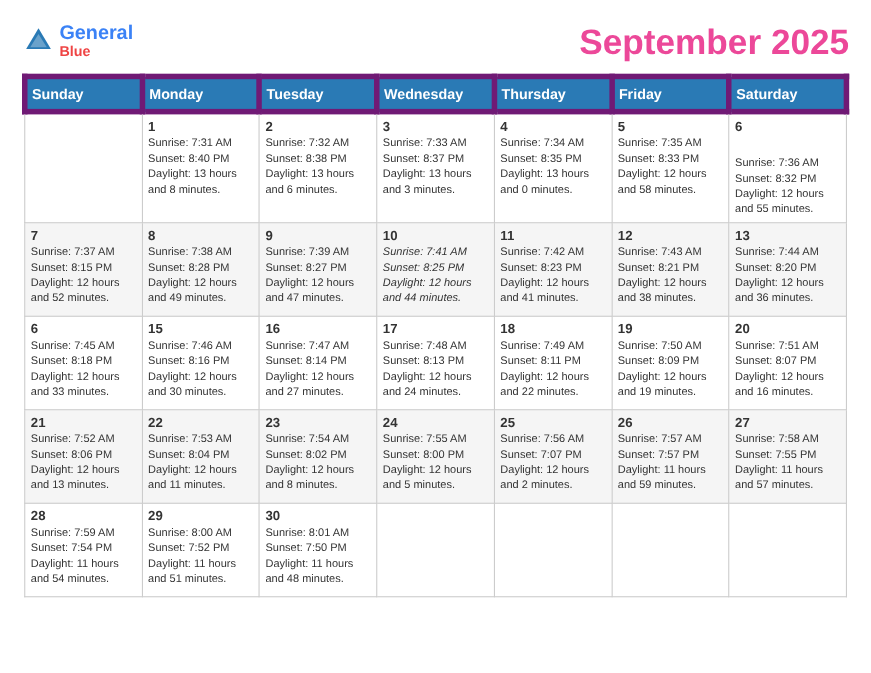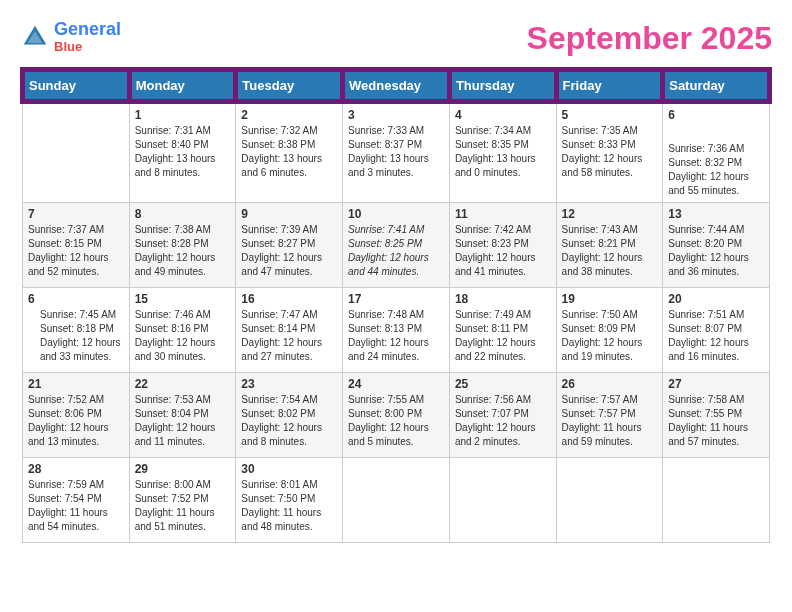--- a/index.html
+++ b/index.html
@@ -212,21 +212,21 @@
           <div class="day-num">13</div>
           <div class="cell-info" style="white-space: pre-line;">Sunrise: 7:44 AM
 Sunset: 8:20 PM
 Daylight: 12 hours
 and 36 minutes.</div>
         </td>
       </tr>
       <tr>
         <td>
           <div class="day-num">6</div>
-          <div class="cell-info" style="white-space: pre-line; margin-left: 12px;">Sunrise: 7:45 AM
+          <div class="cell-info" style="white-space: pre-line;">Sunrise: 7:45 AM
 Sunset: 8:18 PM
 Daylight: 12 hours
 and 33 minutes.</div>
         </td>
         <td>
           <div class="day-num">15</div>
           <div class="cell-info" style="white-space: pre-line;">Sunrise: 7:46 AM
 Sunset: 8:16 PM
 Daylight: 12 hours
 and 30 minutes.</div>

